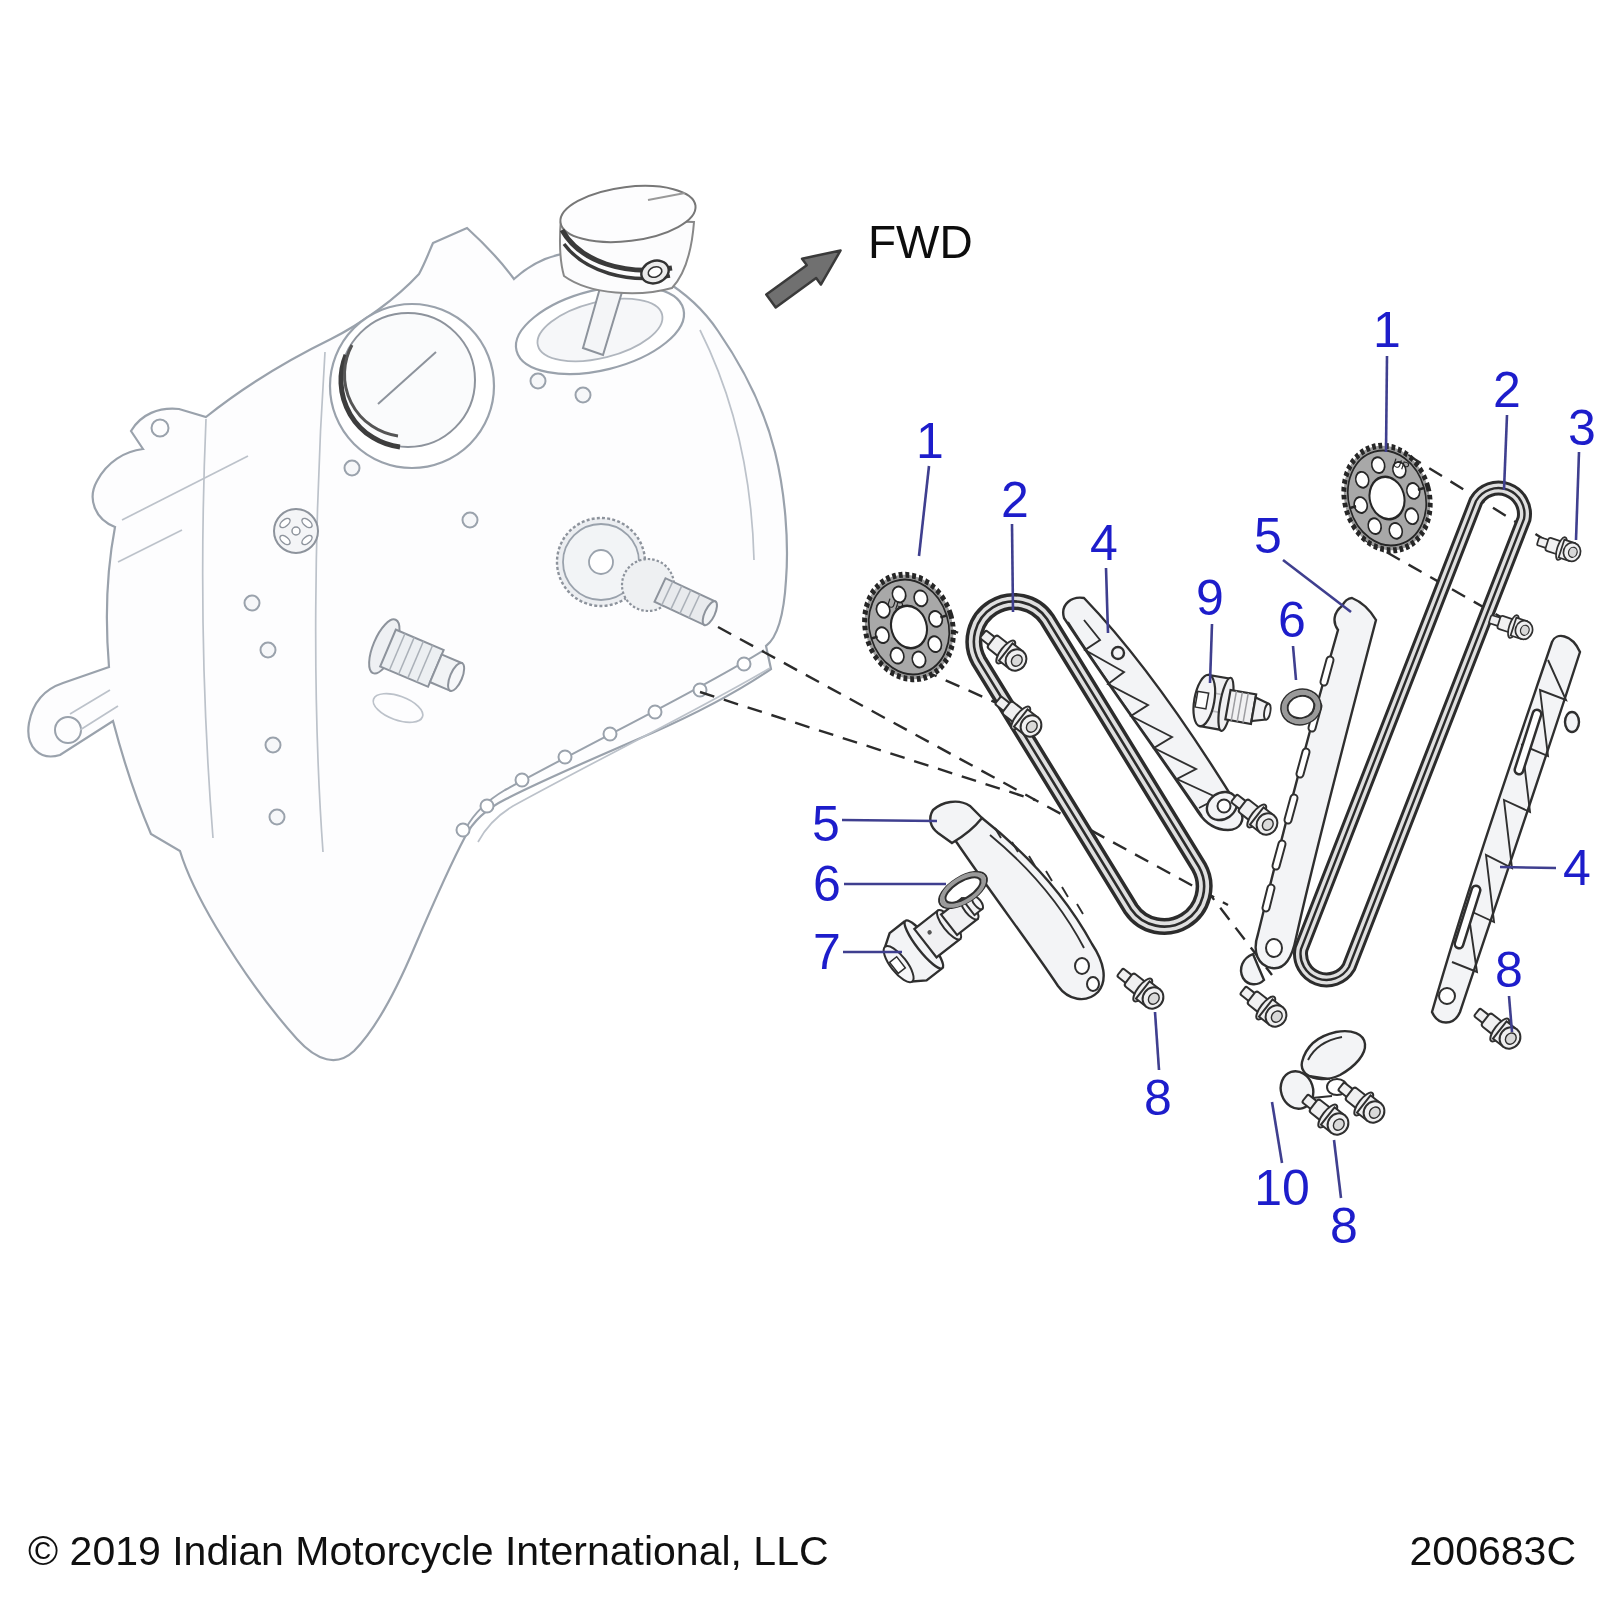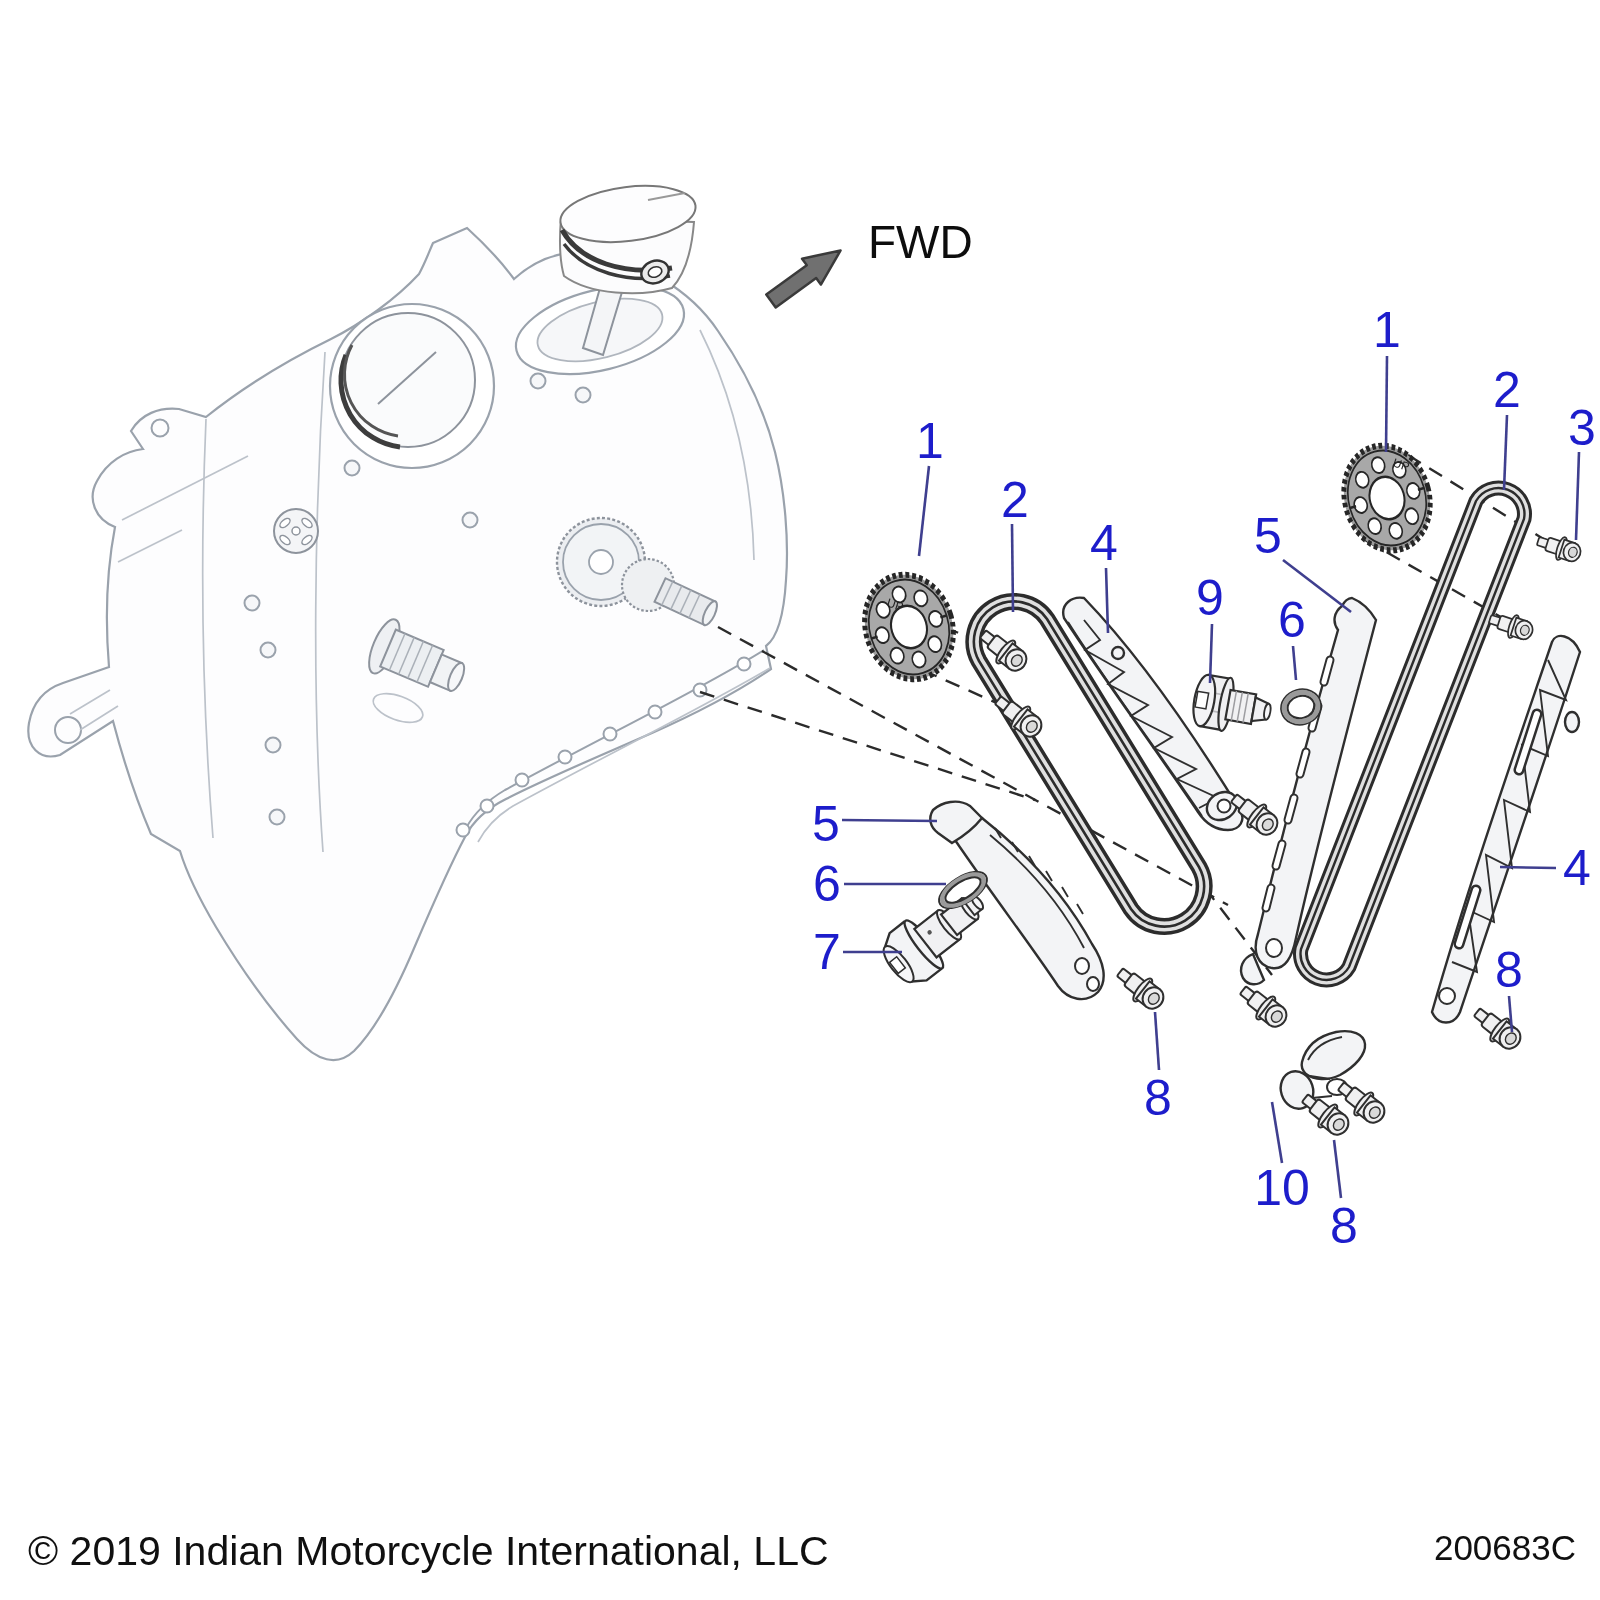--- a/index.html
+++ b/index.html
@@ -1,20 +1,20 @@
 <!DOCTYPE html>
 <html><head>
 <meta charset="utf-8">
 <style>
   html,body{margin:0;padding:0;background:#fff;}
   #stage{position:relative;width:1600px;height:1600px;background:#fff;overflow:hidden;
          font-family:"Liberation Sans", sans-serif;}
   svg{position:absolute;left:0;top:0;}
   .footer-left{position:absolute;left:28px;top:1528px;font-size:41px;color:#101010;}
-  .footer-right{position:absolute;right:24px;top:1528px;font-size:35px;color:#101010;}
+  .footer-right{position:absolute;right:24px;top:1528px;font-size:41px;color:#101010;}
   .callout-text{font-family:"Liberation Sans",sans-serif;font-size:50px;fill:#1d1dcb;}
   .leader{stroke:#3f3f8f;stroke-width:2.6;fill:none;}
   .axis{stroke:#2b2b2b;stroke-width:2.4;stroke-dasharray:15 10;fill:none;}
   .eng{stroke:#9aa2ac;fill:none;stroke-width:2;}
   .engf{stroke:#9aa2ac;fill:#fdfdfe;stroke-width:2.2;}
   .englt{stroke:#bcc2ca;fill:none;stroke-width:1.7;}
   .part{stroke:#2f2f2f;stroke-width:2.4;fill:#f3f4f6;}
   .partline{stroke:#2f2f2f;fill:none;stroke-width:1.9;}
   .hole{fill:#ffffff;stroke:#2f2f2f;stroke-width:2;}
   text.updot{font-family:"Liberation Sans",sans-serif;font-size:12px;fill:#222;}

